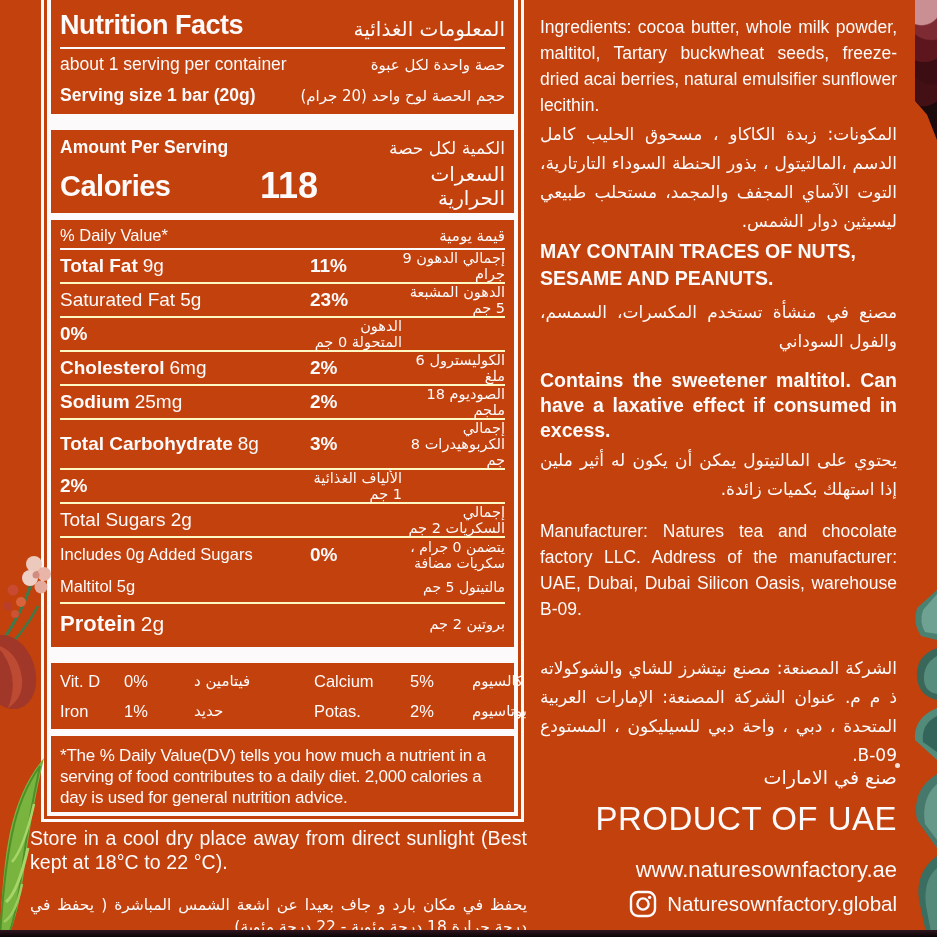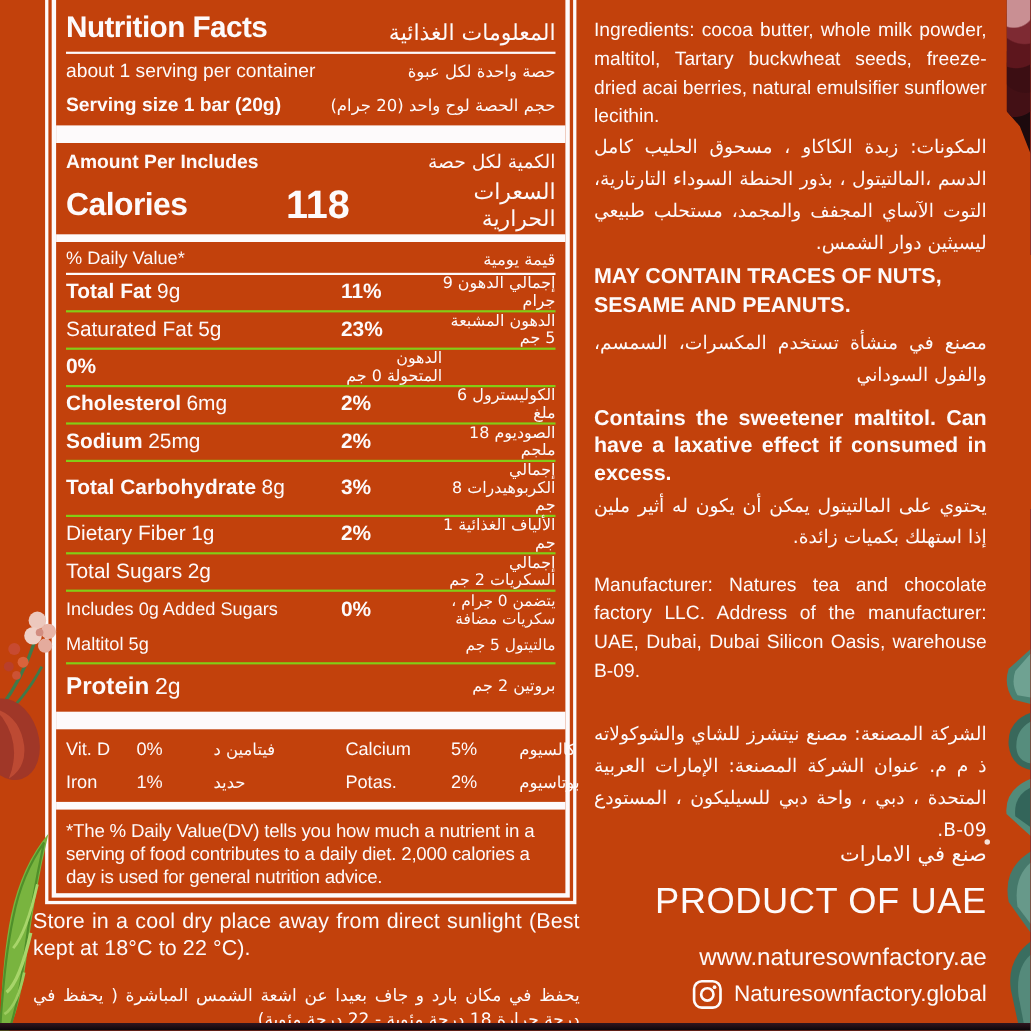--- a/index.html
+++ b/index.html
@@ -35,21 +35,21 @@
   .bar.thick { height:16px; }
   .bar.mid { height:7px; }
   .aps-row { min-height:29px; }
   .cal-row { display:grid; grid-template-columns:200px 140px 1fr; align-items:center; min-height:47px; }
   .cal-label { font-size:29px; font-weight:bold; letter-spacing:-0.5px; }
   .cal-value { font-size:36px; font-weight:bold; }
   .cal-ar { font-size:20px; }
   .dv-row { display:flex; justify-content:space-between; align-items:center; min-height:27px; border-bottom:2px solid #FDFAFB; }
   .dv-row .en { font-size:16.5px; }
   .dv-row .ar { font-size:15px; }
-  .nrow { display:grid; grid-template-columns:250px 92px 1fr; align-items:center; min-height:34px; border-bottom:2px solid #84cc16; }
+  .nrow { display:grid; grid-template-columns:250px 92px 1fr; align-items:center; min-height:34px; border-bottom:2px solid #fef9c3; }
   .nrow .en { font-size:19px; white-space:nowrap; }
   .nrow .amt { margin-left:5px; font-weight:normal; font-style:normal; }
   .nrow .dv { font-size:19px; font-weight:bold; }
   .nrow .arr { font-size:14.5px; text-align:right; }
   .nrow.small { min-height:33px; }
   .nrow.small .en { font-size:16.5px; }
   .nrow.small .arr { font-size:14px; }
   .nrow.nob { border-bottom:none; }
   .nrow.protein { min-height:40px; border-bottom:none; }
   .nrow.protein .en { font-size:22px; font-weight:bold; }
@@ -127,21 +127,21 @@
       </div>
 
       <div class="p-row">
         <span class="en bold">Serving size 1 bar (20g)</span>
         <span class="ar" dir="rtl">حجم الحصة لوح واحد (20 جرام)</span>
       </div>
 
       <div class="bar thick"></div>
 
       <div class="p-row aps-row">
-        <span class="en bold">Amount Per Includes</span>
+        <span class="en bold">Amount Per Serving</span>
         <span class="ar" dir="rtl" style="font-size:17px">الكمية لكل حصة</span>
       </div>
 
       <div class="cal-row">
         <span class="cal-label">Calories</span>
         <span class="cal-value">118</span>
         <span class="cal-ar ar" dir="rtl">السعرات الحرارية</span>
       </div>
 
       <div class="bar mid"></div>
@@ -180,21 +180,20 @@
         <span class="arr ar" dir="rtl">الصوديوم 18 ملجم</span>
       </div>
 
       <div class="nrow">
         <span class="en"><span class="bold">Total Carbohydrate</span><span class="amt">8g</span></span>
         <span class="dv">3%</span>
         <span class="arr ar" dir="rtl">إجمالي الكربوهيدرات 8 جم</span>
       </div>
 
       <div class="nrow">
-        <span class="en"><span>Dietary Fiber</span><span class="amt">1g</span></span>
         <span class="dv">2%</span>
         <span class="arr ar" dir="rtl">الألياف الغذائية 1 جم</span>
       </div>
 
       <div class="nrow">
         <span class="en"><span>Total Sugars</span><span class="amt">2g</span></span>
         <span class="dv"></span>
         <span class="arr ar" dir="rtl">إجمالي السكريات 2 جم</span>
       </div>
 

